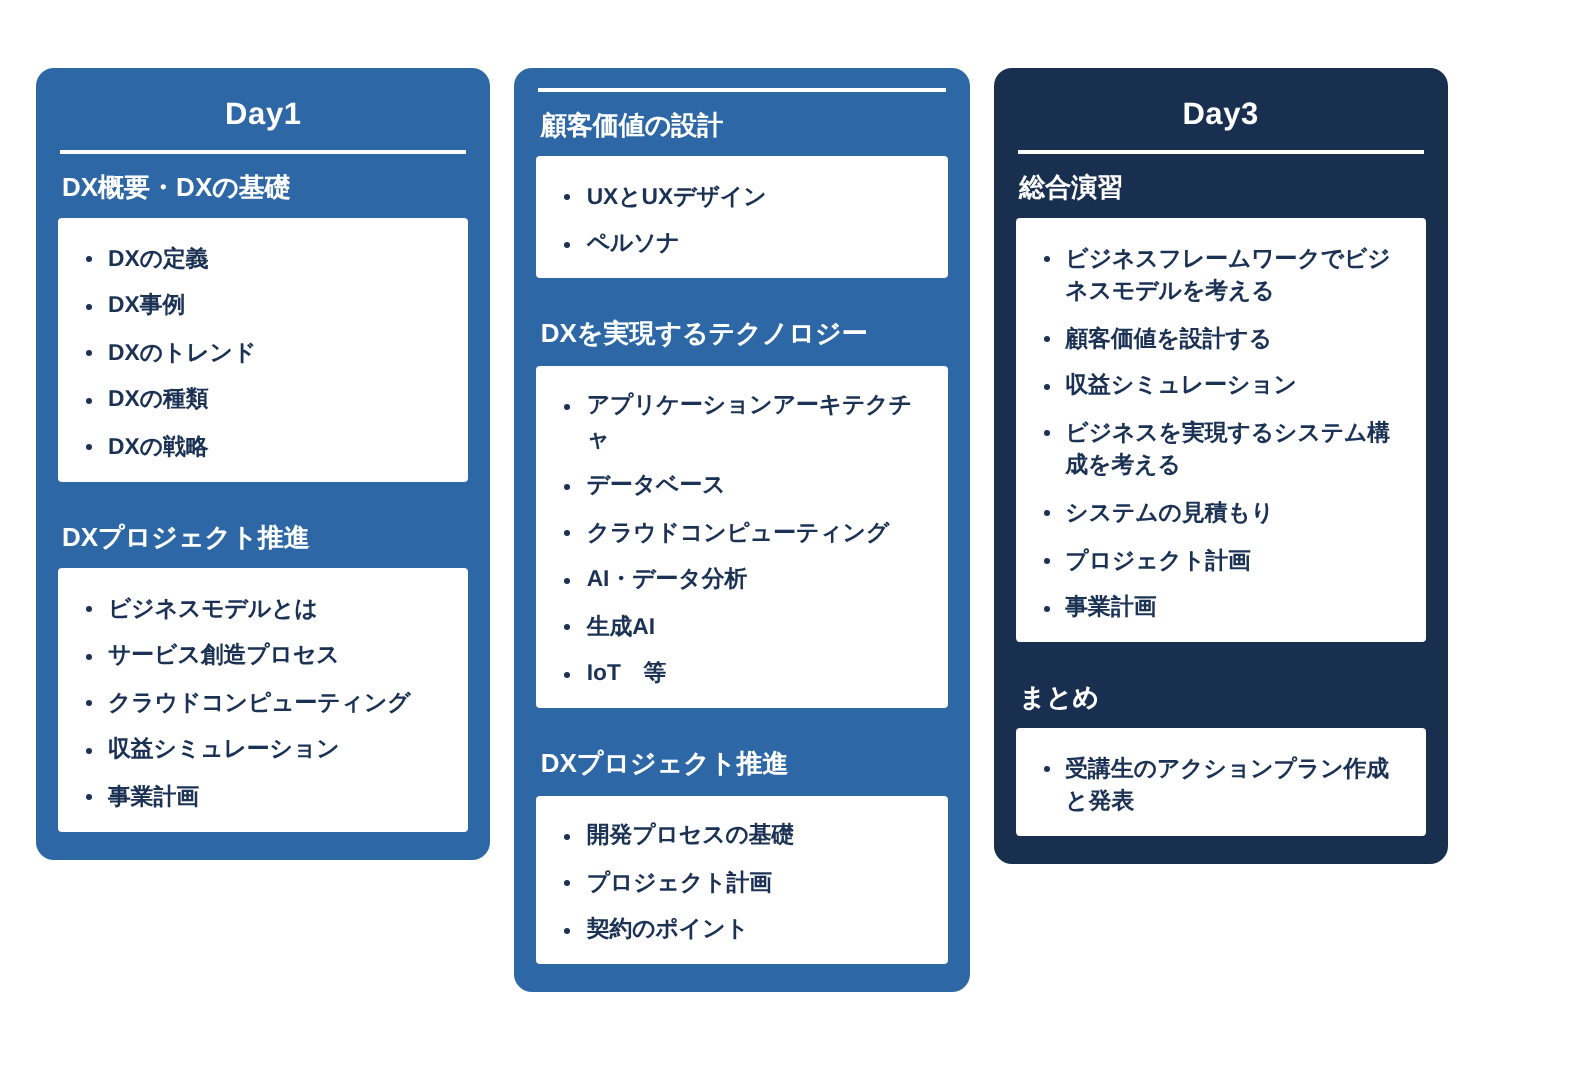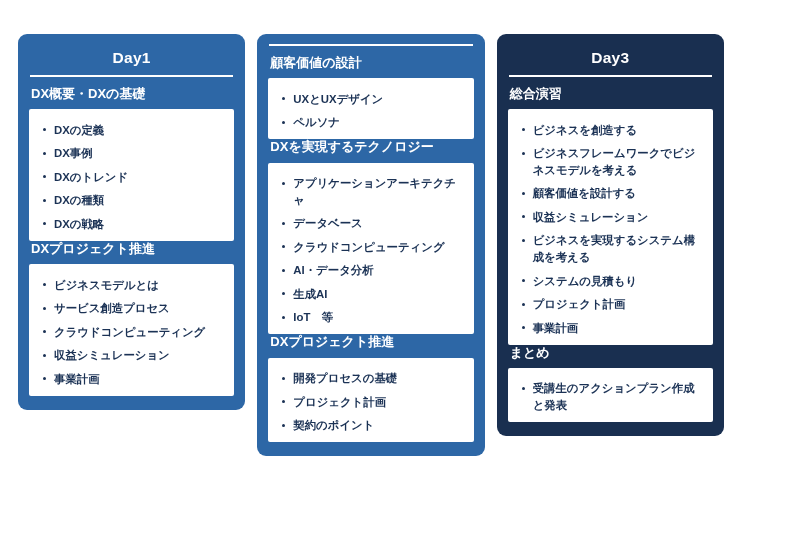--- a/index.html
+++ b/index.html
@@ -47,21 +47,21 @@
   }
 
   .title-rule {
     height: 2px;
     background: #ffffff;
     margin: 0 1px 9px 1px;
     border: 0;
   }
 
   .section { display: block; }
-  .section + .section { margin-top: 0; }
+  .section + .section { margin-top: 20px; }
 
   .section-heading {
     color: #ffffff;
     font-size: 13px;
     font-weight: bold;
     line-height: 1.25;
     padding: 0 2px 7px 2px;
   }
 
   .card {
@@ -162,21 +162,20 @@
         </div>
       </div>
     </div>
     <div class="column theme-navy">
       <div class="col-title">Day3</div>
       <div class="title-rule"></div>
       <div class="section">
         <div class="section-heading">総合演習</div>
         <div class="card">
           <ul class="bullet-list">
-            <li class="bullet-item">ビジネスを創造する</li>
             <li class="bullet-item">ビジネスフレームワークでビジネスモデルを考える</li>
             <li class="bullet-item">顧客価値を設計する</li>
             <li class="bullet-item">収益シミュレーション</li>
             <li class="bullet-item">ビジネスを実現するシステム構成を考える</li>
             <li class="bullet-item">システムの見積もり</li>
             <li class="bullet-item">プロジェクト計画</li>
             <li class="bullet-item">事業計画</li>
           </ul>
         </div>
       </div>

